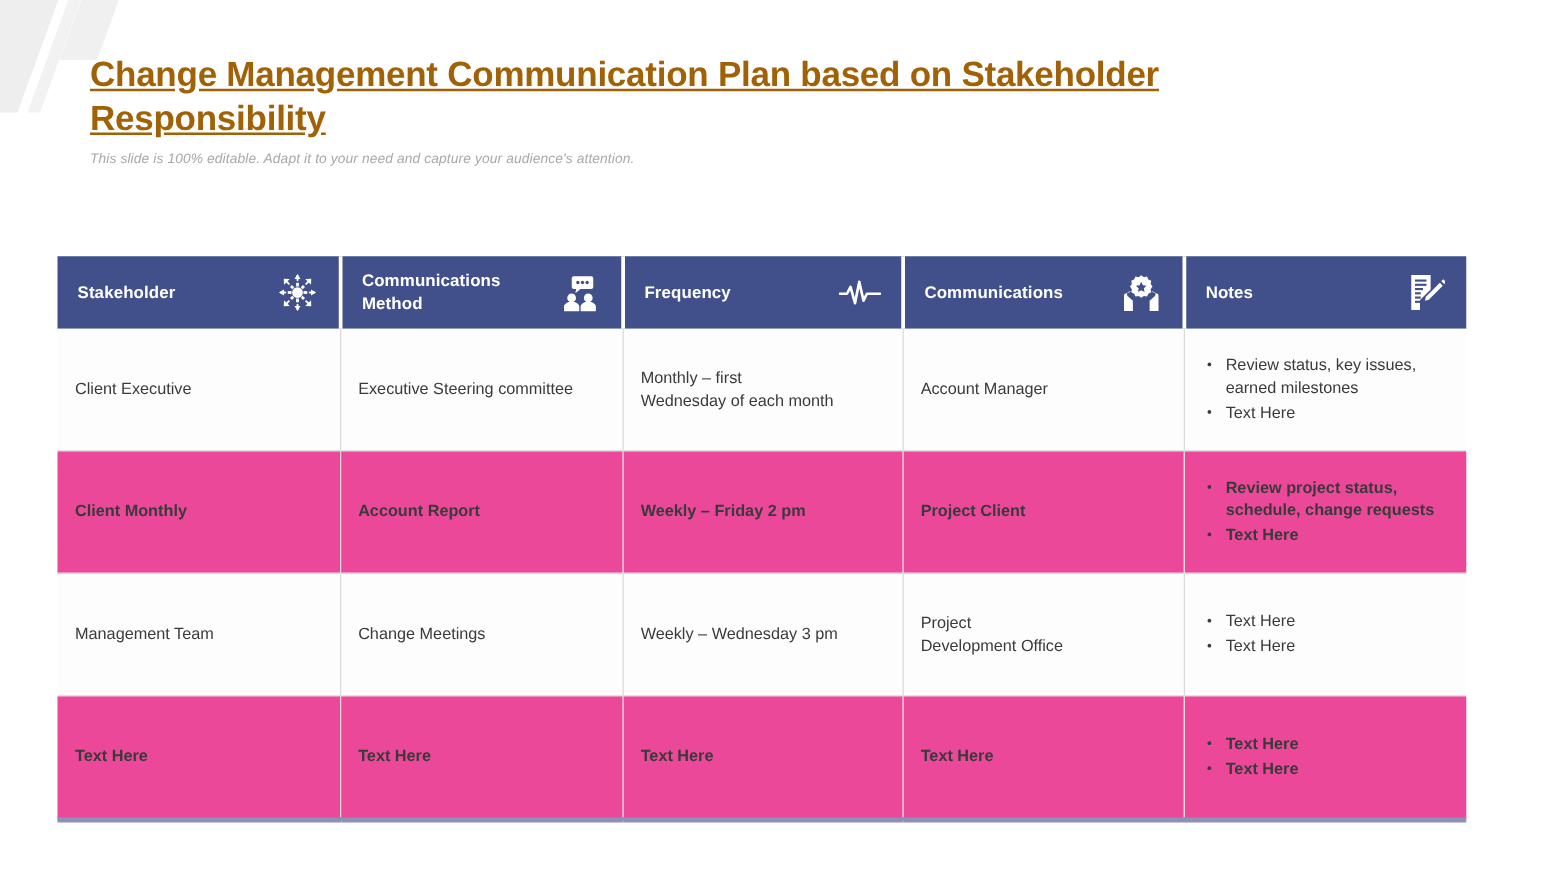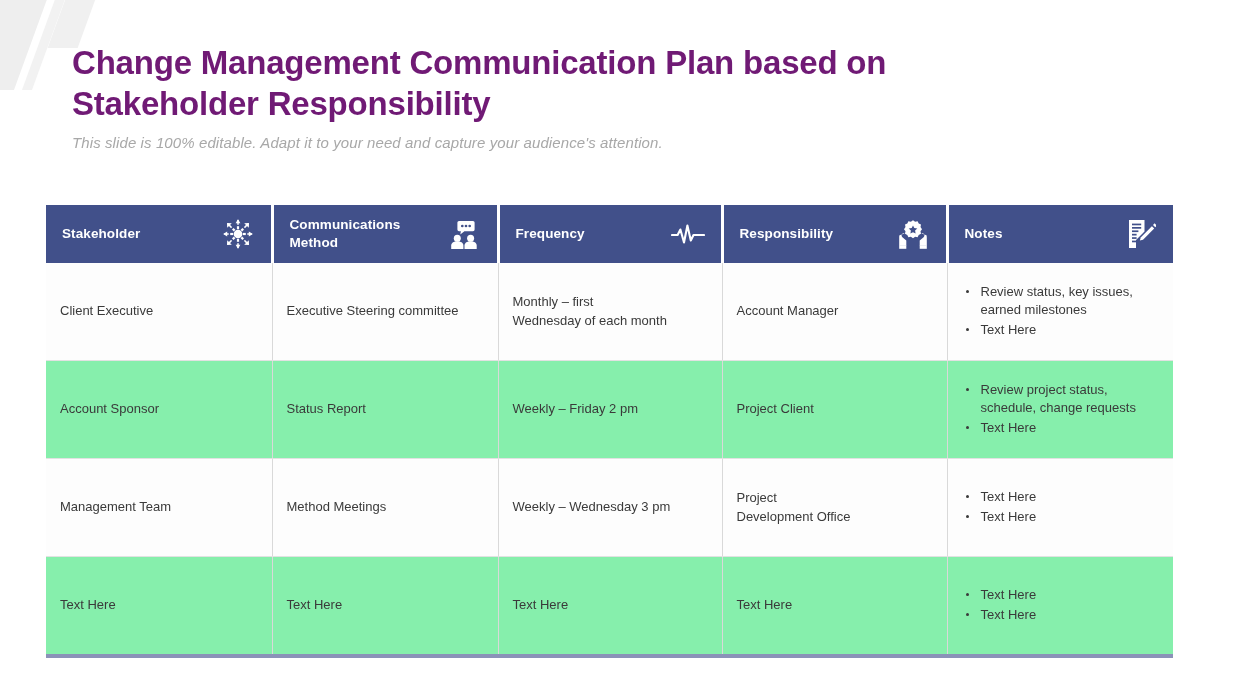--- a/index.html
+++ b/index.html
@@ -35,30 +35,31 @@
   .slash-c { left: 60px;  width: 30px;  height: 68px;  background:#f0f0f0; }
 
   
   .slide-header {
     position: absolute;
     left: 72px;
     top: 42px;
     width: 1000px;
   }
   .slide-title {
-    font-size: 33px;
+    font-size: 28px;
     font-weight: bold;
-    color: #701a75;
+    color: #a16207;
     line-height: 1.25;
     letter-spacing: -0.2px;
     margin: 0;
+    text-decoration: underline;
   }
   .slide-subtitle {
     margin: 9px 0 0 0;
-    font-size: 15px;
+    font-size: 11px;
     font-style: italic;
     color: #a8a8a8;
     letter-spacing: 0.1px;
   }
 
   
   .plan-table {
     position: absolute;
     left: 46px;
     top: 205px;
@@ -108,21 +109,21 @@
   .body-row td {
     height: 97px;
     border-right: 1px solid #d9d9d9;
     padding: 0 14px;
     font-size: 13px;
     color: #3a3a3a;
     line-height: 1.45;
   }
   .body-row td:last-child { border-right: none; }
   .body-row.row-white td { background: #fdfdfd; border-bottom: 1px solid #e2e2e2; }
-  .body-row.row-gray  td { background: #86efac; border-bottom: 1px solid #e2e2e2; }
+  .body-row.row-gray  td { background: #ec4899; border-bottom: 1px solid #e2e2e2; font-weight: bold; }
   .body-row.row-last td  { border-bottom: 4px solid #8b92b8; }
 
   .cell-text { display: block; white-space: pre-line; }
 
   .notes-list {
     margin: 0;
     padding: 0;
     list-style: none;
   }
   .notes-list li {
@@ -239,21 +240,21 @@
           <span class="th-label">Frequency</span>
           <span class="th-icon">
             <svg width="34" height="30" viewBox="0 0 34 30" fill="none" stroke="#ffffff" stroke-width="2.1" stroke-linecap="round" stroke-linejoin="round">
               <path d="M1 16h5.6l2.8-5.5 3.6 13 3.4-17 3.4 15 2.7-5.5H33"></path>
             </svg>
           </span>
         </div>
       </th>
       <th>
         <div class="th-inner">
-          <span class="th-label">Responsibility</span>
+          <span class="th-label">Communications</span>
           <span class="th-icon">
             <svg width="32" height="32" viewBox="0 0 32 32" fill="#ffffff">
               <path d="M16 2.2l2.1 1.5 2.5-.5 1.1 2.3 2.3 1.1-.5 2.5 1.5 2.1-1.5 2.1.5 2.5-2.3 1.1-1.1 2.3-2.5-.5-2.1 1.5-2.1-1.5-2.5.5-1.1-2.3-2.3-1.1.5-2.5-1.5-2.1 1.5-2.1-.5-2.5 2.3-1.1 1.1-2.3 2.5.5z"></path>
               <path d="M16 7.4l1.3 2.7 3 .4-2.2 2.1.5 3-2.6-1.4-2.6 1.4.5-3-2.2-2.1 3-.4z" fill="#41508a"></path>
               <path d="M7.6 15.4c-1.3-.6-2.6.1-2.9 1.3-.3 1.1.2 2 1 2.7l3.6 3.1v5.2H2.2v-8.4c0-1.3.3-2.1.3-2.1z"></path>
               <path d="M24.4 15.4c1.3-.6 2.6.1 2.9 1.3.3 1.1-.2 2-1 2.7l-3.6 3.1v5.2h7.1v-8.4c0-1.3-.3-2.1-.3-2.1z"></path>
               <rect x="2.2" y="27.4" width="7.1" height="3.4"></rect>
               <rect x="22.7" y="27.4" width="7.1" height="3.4"></rect>
             </svg>
           </span>
@@ -299,45 +300,45 @@
       <td>
         <ul class="notes-list">
           <li>Review status, key issues,
 earned milestones</li>
           <li>Text Here</li>
         </ul>
       </td>
     </tr>
     <tr class="body-row row-gray">
       <td>
-          <span class="cell-text">Account Sponsor</span>
-        </td>
-      <td>
-          <span class="cell-text">Status Report</span>
+          <span class="cell-text">Client Monthly</span>
+        </td>
+      <td>
+          <span class="cell-text">Account Report</span>
         </td>
       <td>
           <span class="cell-text">Weekly – Friday 2 pm</span>
         </td>
       <td>
           <span class="cell-text">Project Client</span>
         </td>
       <td>
         <ul class="notes-list">
           <li>Review project status,
 schedule, change requests</li>
           <li>Text Here</li>
         </ul>
       </td>
     </tr>
     <tr class="body-row row-white">
       <td>
           <span class="cell-text">Management Team</span>
         </td>
       <td>
-          <span class="cell-text">Method Meetings</span>
+          <span class="cell-text">Change Meetings</span>
         </td>
       <td>
           <span class="cell-text">Weekly – Wednesday 3 pm</span>
         </td>
       <td>
           <span class="cell-text">Project
 Development Office</span>
         </td>
       <td>
         <ul class="notes-list">

